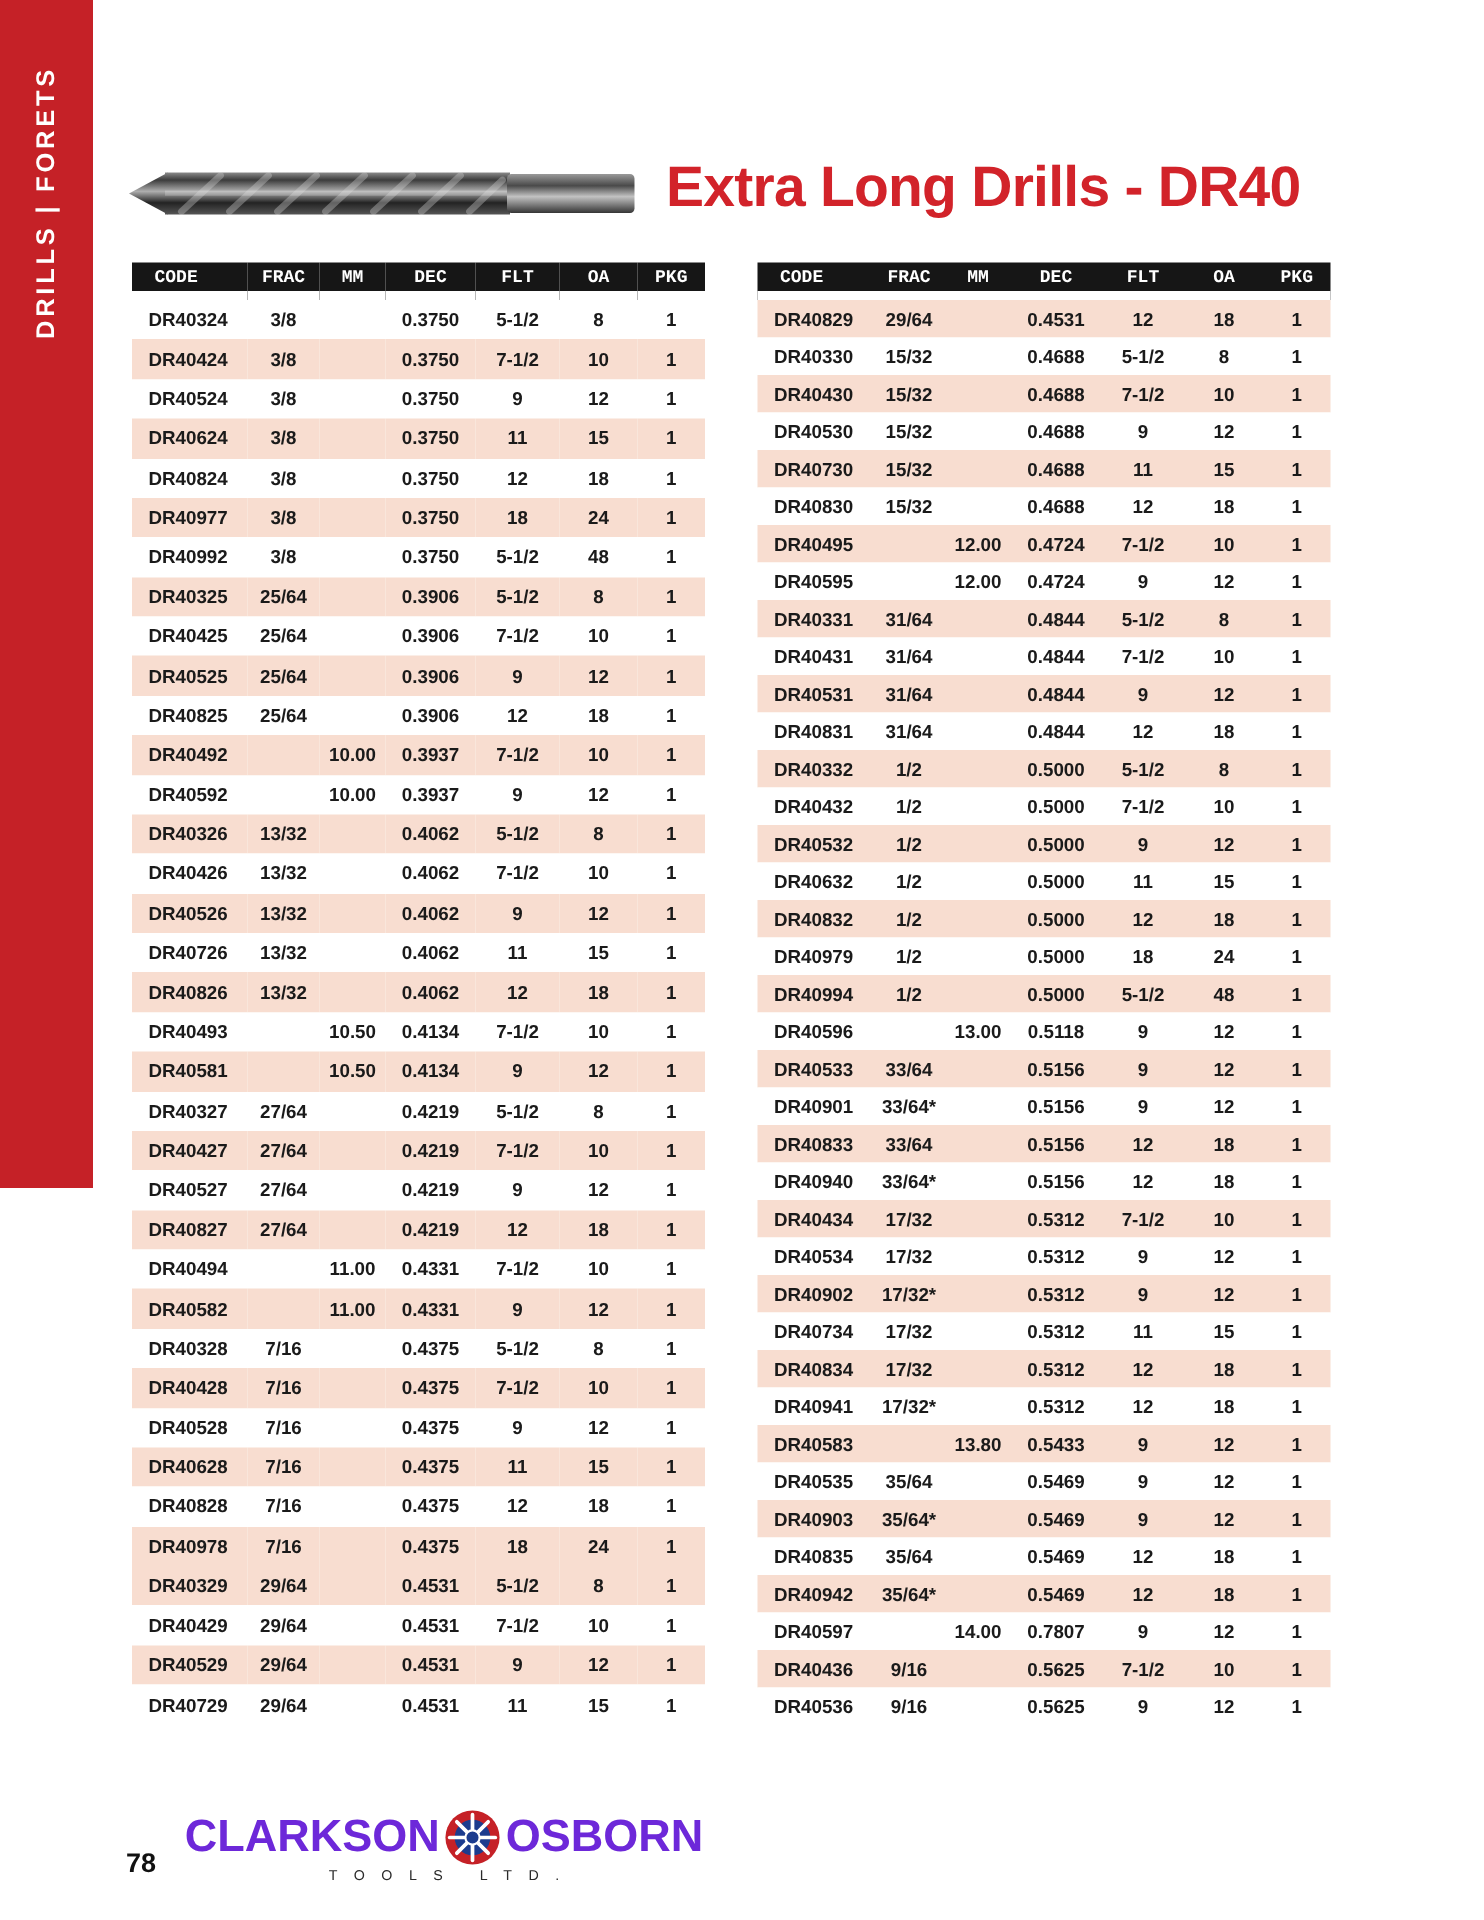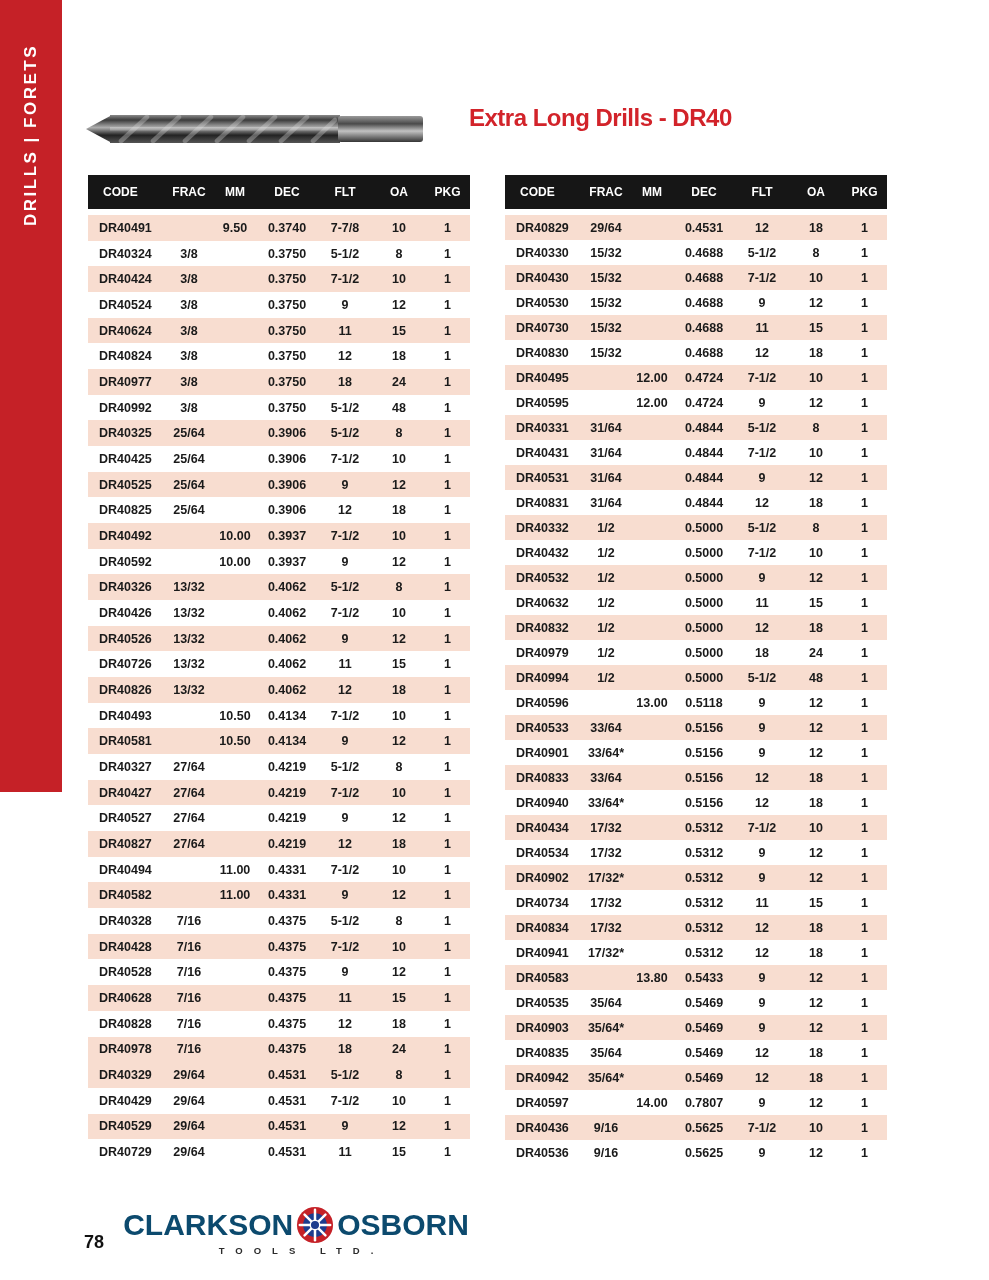--- a/index.html
+++ b/index.html
@@ -11,47 +11,47 @@
   *{margin:0;padding:0;box-sizing:border-box;}
   html,body{width:989px;height:1280px;}
   body{background:#ffffff;font-family:"Liberation Sans",sans-serif;position:relative;overflow:hidden;}
 
   .sidebar{position:absolute;left:0;top:0;width:62px;height:792px;background:var(--sidebar,#c52127);}
   .sidebar-label{position:absolute;left:31px;top:135px;transform:translate(-50%,-50%) rotate(-90deg);
     color:#fff;font-weight:700;font-size:17px;letter-spacing:2.5px;white-space:nowrap;}
 
   .drill-image{position:absolute;left:85px;top:109px;width:340px;height:40px;}
 
-  .page-title{position:absolute;left:469px;top:104px;font-size:24px;font-weight:700;
+  .page-title{position:absolute;left:444px;top:104px;font-size:38px;font-weight:700;
     color:var(--accent,#d2232a);white-space:nowrap;letter-spacing:-0.5px;}
 
   .tables{position:absolute;left:88px;top:175px;display:flex;gap:35px;}
   table.drill-table{border-collapse:separate;border-spacing:0;table-layout:fixed;width:382px;}
   .drill-table col.c-code{width:77px;}
   .drill-table col.c-frac{width:48px;}
   .drill-table col.c-mm{width:44px;}
   .drill-table col.c-dec{width:60px;}
   .drill-table col.c-flt{width:56px;}
   .drill-table col.c-oa{width:52px;}
   .drill-table col.c-pkg{width:45px;}
   .drill-table th{background:var(--header-bg,#161616);color:#fff;font-size:12px;font-weight:700;
-    height:40px;text-align:center;border-bottom:6px solid #fff;padding:0;}
+    height:25px;text-align:center;border-bottom:6px solid #fff;padding:0;font-family:Liberation Mono, monospace;}
   .drill-table th.col-code{text-align:left;padding-left:15px;}
   .drill-table td{height:25px;font-size:12.5px;font-weight:700;color:#1a1a1a;text-align:center;
     padding:0;white-space:nowrap;}
   .drill-table td.col-code{text-align:left;padding-left:11px;}
   .drill-table tr.row-odd td{background:var(--pink,#f8ddd0);}
   .drill-table tr.row-even td{background:#ffffff;}
 
   .page-number{position:absolute;left:84px;top:1212px;font-size:18px;font-weight:900;color:#111;margin-top:20px;}
   .logo{position:absolute;left:133px;top:1206px;width:326px;}
   .logo-row{display:flex;align-items:center;justify-content:center;gap:3px;}
-  .logo-word{font-size:30px;font-weight:900;color:#0c4a6e;}
+  .logo-word{font-size:30px;font-weight:900;color:#6d28d9;}
   .logo-emblem{width:38px;height:38px;flex:0 0 38px;display:inline-block;}
-  .logo-sub{margin-top:1px;text-align:center;font-size:9.5px;font-weight:700;color:#2b2b2b;
+  .logo-sub{margin-top:1px;text-align:center;font-size:9.5px;font-weight:400;color:#2b2b2b;
     letter-spacing:11px;padding-left:11px;white-space:nowrap;}
 </style>
 </head>
 <body>
 
 <div class="page">
 
   <div class="sidebar">
     <div class="sidebar-label">DRILLS | FORETS</div>
   </div>
@@ -107,29 +107,20 @@
             <th class="col-code">CODE</th>
             <th class="">FRAC</th>
             <th class="">MM</th>
             <th class="">DEC</th>
             <th class="">FLT</th>
             <th class="">OA</th>
             <th class="">PKG</th>
           </tr>
         </thead>
       <tbody>
-          <tr class="row-odd">
-            <td class="col-code">DR40491</td>
-            <td class=""></td>
-            <td class="">9.50</td>
-            <td class="">0.3740</td>
-            <td class="">7-7/8</td>
-            <td class="">10</td>
-            <td class="">1</td>
-          </tr>
           <tr class="row-even">
             <td class="col-code">DR40324</td>
             <td class="">3/8</td>
             <td class=""></td>
             <td class="">0.3750</td>
             <td class="">5-1/2</td>
             <td class="">8</td>
             <td class="">1</td>
           </tr>
           <tr class="row-odd">

